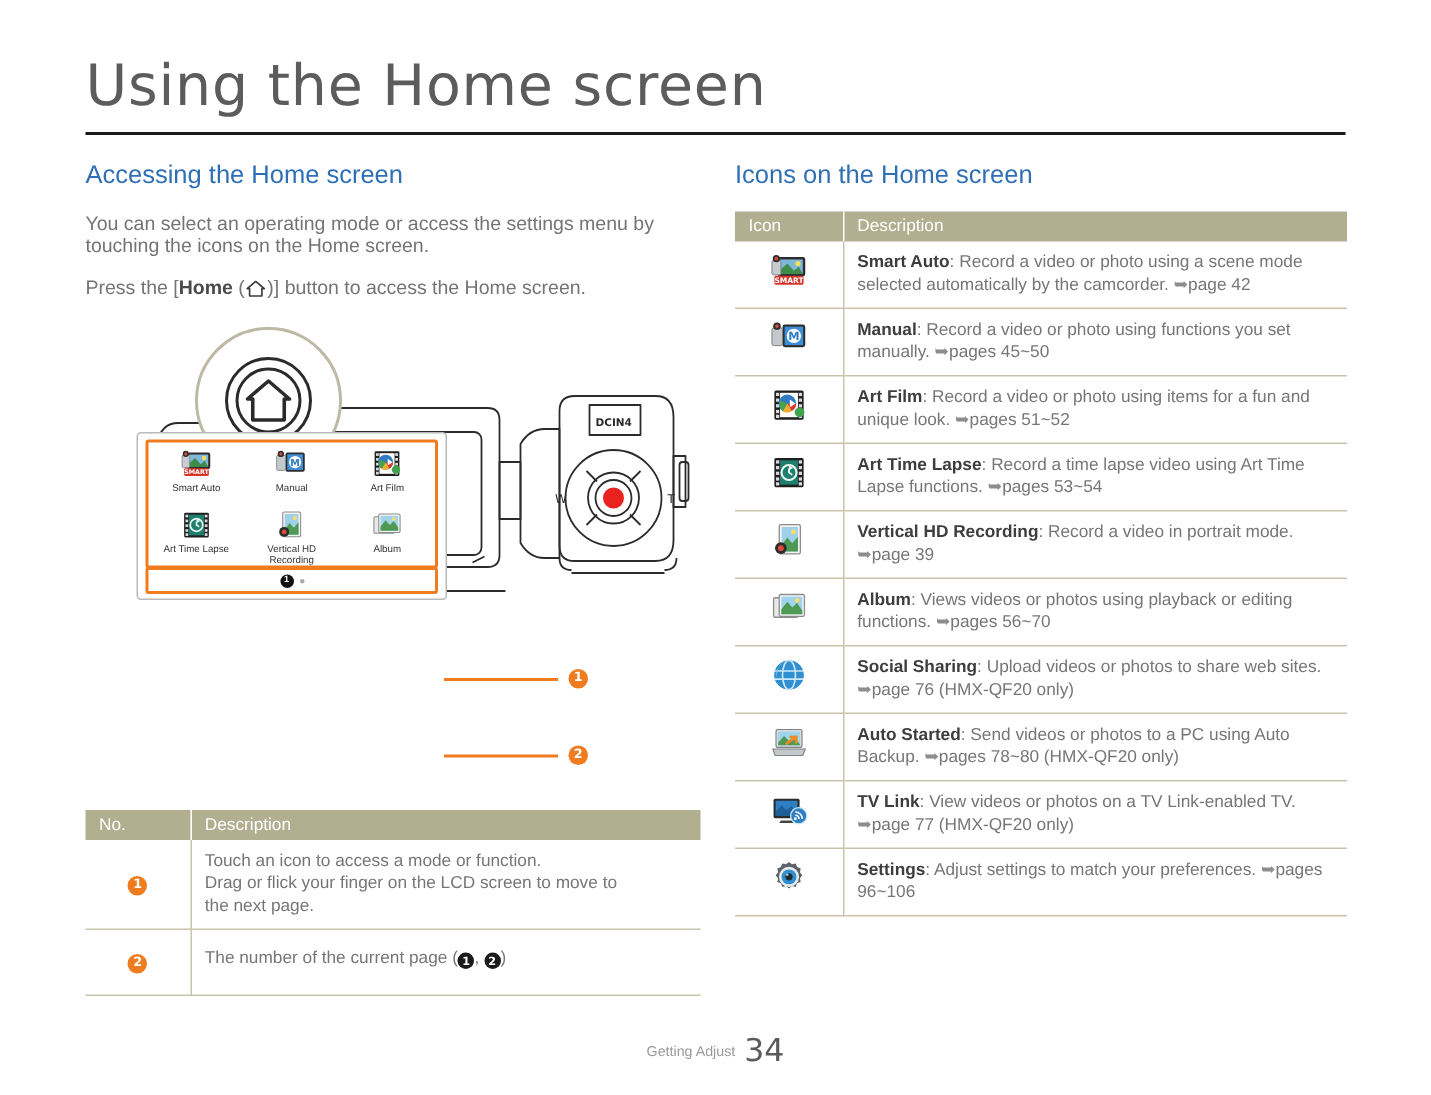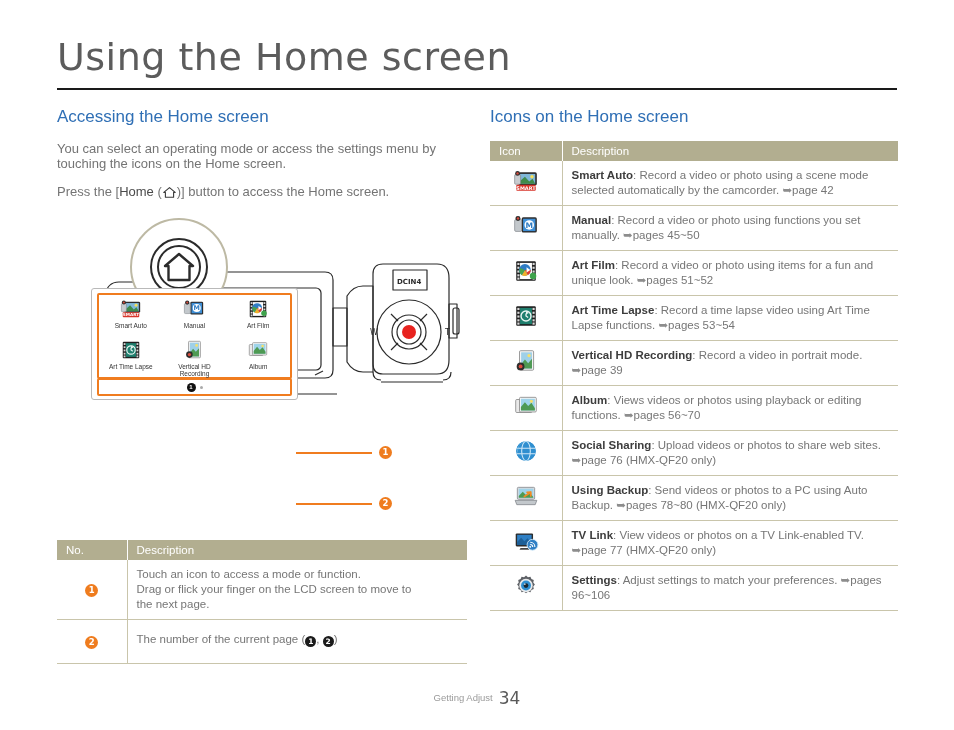--- a/index.html
+++ b/index.html
@@ -30,21 +30,21 @@
   .col-left{position:absolute;left:57px;top:108px;width:410px;}
   .col-right{position:absolute;left:490px;top:108px;width:408px;}
 
   .sec-head{
     color:#2f6fb5;font-size:17px;font-weight:400;
     margin:0 0 14px 0;line-height:1.1;
   }
   .body-p{
     font-size:13px;line-height:15px;color:#747474;margin:0 0 13px 0;
   }
-  .body-p b{color:#4a4a4a;font-weight:normal;}
+  .body-p b{color:#4a4a4a;font-weight:bold;}
 
   .home-glyph{
     display:inline-block;vertical-align:-2px;
     width:13px;height:11px;position:relative;margin:0 1px;
   }
   .home-glyph svg{display:block;}
 
   
   .cam-wrap{position:relative;width:410px;height:185px;margin-top:4px;text-align:center;}
   .cam-wrap svg{display:block;}
@@ -129,21 +129,21 @@
   .tbl-right col.c1{width:72px;}
   .tbl-right td.icon-cell{padding:6px 4px;}
 
   .ic-cell-img{width:26px;height:26px;display:inline-block;}
 
   
   .footer{
     position:absolute;left:0;top:688px;width:954px;text-align:center;
   }
   .footer .f-sec{font-size:9.5px;color:#9a9a9a;vertical-align:3px;}
-  .footer .f-num{font-size:17px;color:#5a5a5a;margin-left:6px;
+  .footer .f-num{font-size:21px;color:#5a5a5a;margin-left:6px;
     font-family:"DejaVu Sans", sans-serif;}
 </style>
 </head>
 <body>
 
 <div class="page">
 
   <div class="page-title">Using the Home screen</div>
   <div class="title-rule"></div>
 
@@ -554,21 +554,21 @@
               <svg viewBox="0 0 24 24" width="26" height="26">
                 <rect x="4" y="4" width="16" height="11" rx="1" fill="#d7dbdf" stroke="#7d8287" stroke-width=".7"></rect>
                 <rect x="5.3" y="5.3" width="13.4" height="8.4" fill="#9fd4ea"></rect>
                 <path d="M5.3 12 L9 8 L12 11 L15 8.5 L18.7 13 L18.7 13.7 L5.3 13.7Z" fill="#4e9a53"></path>
                 <path d="M2 16 L22 16 L20.5 20 L3.5 20 Z" fill="#c3c8cc" stroke="#7d8287" stroke-width=".7"></path>
                 <path d="M10.5 12.5 L16.5 8.5 M16.5 8.5 L13 8.6 M16.5 8.5 L16.4 12" stroke="#ef8b25" stroke-width="1.6" fill="none" stroke-linecap="round"></path>
               </svg>
             </span>
           </td>
           <td>
-            <b>Using Backup</b><span>: Send videos or photos to a PC using Auto Backup. </span><span class="arrow">➥</span><span>pages 78~80 (HMX-QF20 only)</span>
+            <b>Auto Started</b><span>: Send videos or photos to a PC using Auto Backup. </span><span class="arrow">➥</span><span>pages 78~80 (HMX-QF20 only)</span>
           </td>
         </tr>
 
         <tr>
           <td class="icon-cell">
             <span class="ic-cell-img">
               <svg viewBox="0 0 24 24" width="26" height="26">
                 <rect x="2.5" y="5" width="16" height="12" rx="1" fill="#2b2b2b"></rect>
                 <rect x="3.8" y="6.3" width="13.4" height="9.4" fill="#2e7fc4"></rect>
                 <path d="M3.8 13 L7.5 9 L10.5 12.2 L13.5 9.5 L17.2 14.3 L17.2 15.7 L3.8 15.7Z" fill="#1d5f97"></path>

